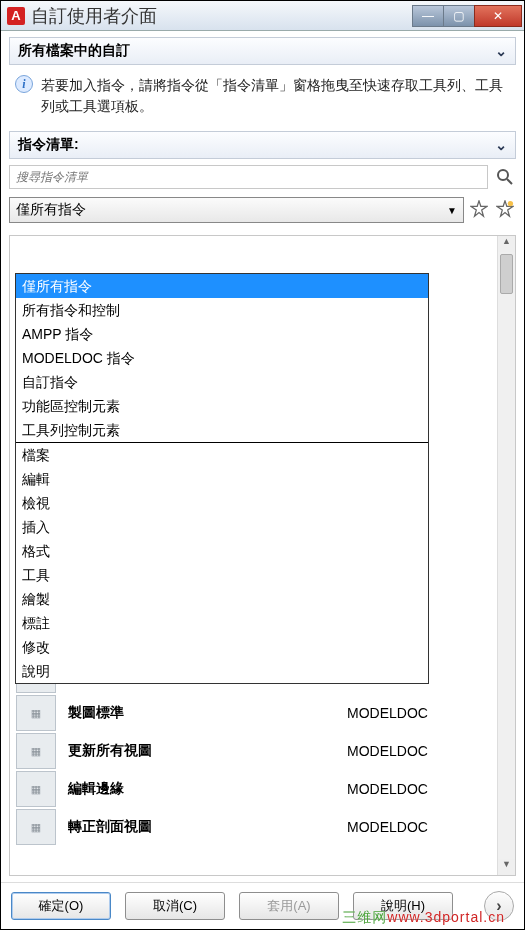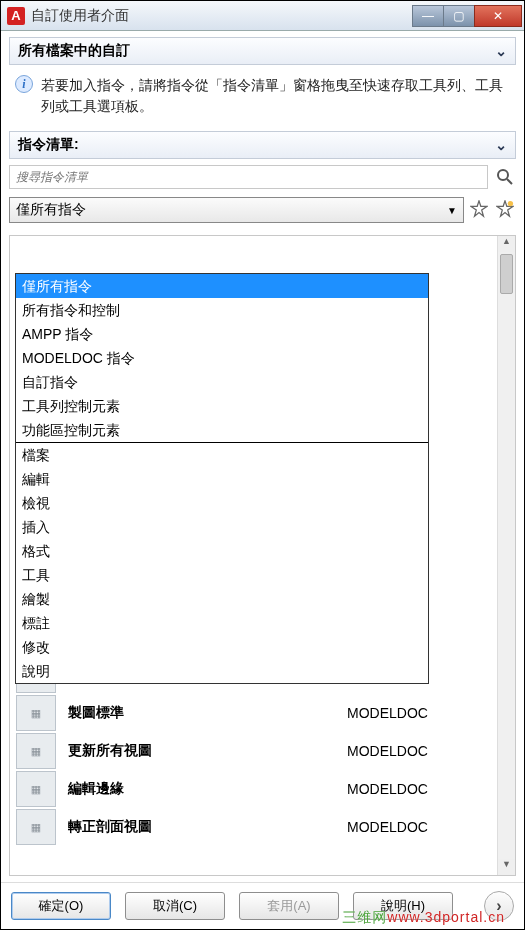--- a/index.html
+++ b/index.html
@@ -1,21 +1,21 @@
 <!DOCTYPE html>
 <html><head>
 <meta charset="utf-8">
 <style>
 * { margin: 0; padding: 0; box-sizing: border-box; font-family: "Microsoft JhengHei", "SimSun", sans-serif; }
 body { background: #5a6470; width: 525px; height: 930px; overflow: hidden; position: relative; }
 .window { width: 525px; height: 930px; background: #fff; border: 1px solid #000; display: flex; flex-direction: column; }
 
 .titlebar { height: 30px; background: linear-gradient(#f5f8fb,#d8e2ee); display: flex; align-items: center; padding-left: 6px; border-bottom: 1px solid #9aa; }
 .titlebar .appicon { width: 18px; height: 18px; background: #d42222; color: #fff; font-weight: bold; font-size: 13px; text-align: center; line-height: 18px; border-radius: 2px; margin-right: 6px; }
-.titlebar .title { font-size: 14px; color: #333; flex: 1; }
+.titlebar .title { font-size: 18px; color: #333; flex: 1; }
 .titlebar .winbtns { display: flex; height: 22px; margin-right: 2px; }
 .titlebar .winbtn { width: 32px; height: 22px; border: 1px solid #6b7a8a; background: linear-gradient(#b9c7da,#7c92ab); color: #fff; display:flex; align-items:center; justify-content:center; font-size:12px; margin-left:-1px;}
 .titlebar .winbtn.close { width: 48px; background: linear-gradient(#e2735d,#c0392b); border-color:#8a2b1d; }
 
 .content { flex: 1; padding: 6px 8px 6px 8px; display:flex; flex-direction:column; position: relative; }
 
 .section-hdr { background: linear-gradient(#fcfdff,#e9eef6); border: 1px solid #c4ccd8; padding: 4px 8px; font-size: 14px; font-weight: bold; display:flex; justify-content: space-between; align-items:center; }
 .chev { font-size: 14px; color:#2b3a55; }
 
 .info-box { display:flex; gap:8px; padding:10px 6px 14px 6px; font-size: 14px; color:#222; line-height:1.5; }
@@ -114,22 +114,22 @@
           </svg>
       </div>
     </div>
 
     <div class="dropdown" id="dd">
         <div class="opt sel">僅所有指令</div>
         <div class="opt">所有指令和控制</div>
         <div class="opt">AMPP 指令</div>
         <div class="opt">MODELDOC 指令</div>
         <div class="opt">自訂指令</div>
+        <div class="opt">功能區控制元素</div>
         <div class="opt">工具列控制元素</div>
-        <div class="opt">功能區控制元素</div>
         <hr>
         <div class="opt">檔案</div>
         <div class="opt">編輯</div>
         <div class="opt">檢視</div>
         <div class="opt">插入</div>
         <div class="opt">格式</div>
         <div class="opt">工具</div>
         <div class="opt">繪製</div>
         <div class="opt">標註</div>
         <div class="opt">修改</div>

